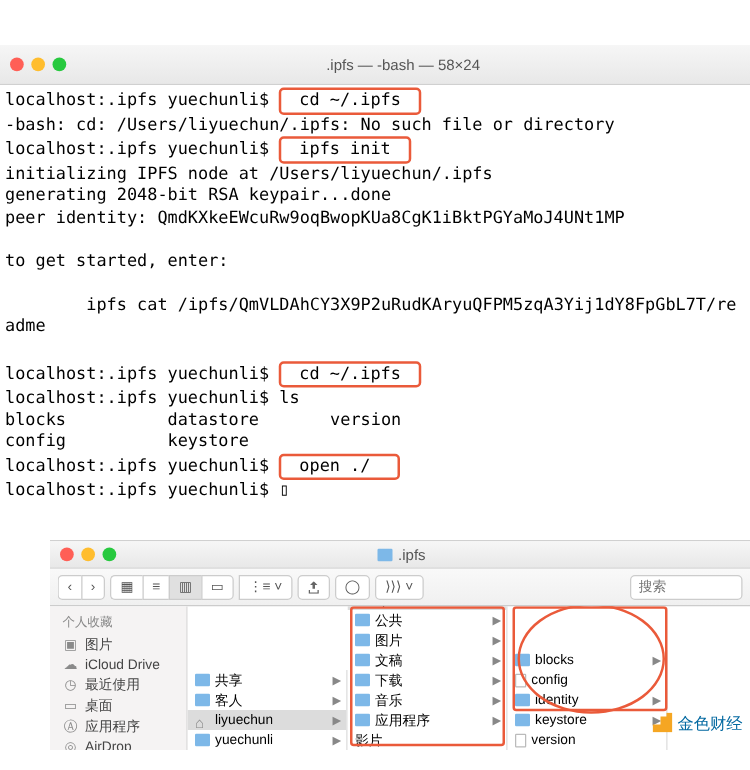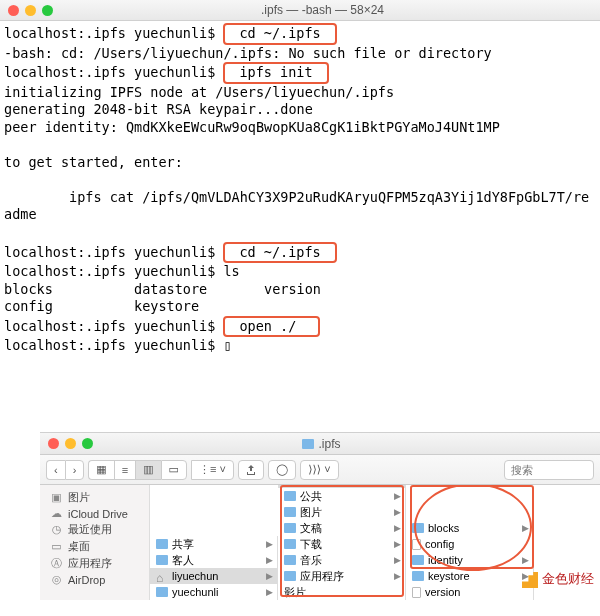--- a/index.html
+++ b/index.html
@@ -1,18 +1,18 @@
 <!DOCTYPE html>
 <html><head>
 <meta charset="utf-8">
 <style>
 * { margin: 0; padding: 0; box-sizing: border-box; }
 body { font-family: -apple-system, sans-serif; background: #fff; width: 600px; height: 616px; overflow: hidden; position: relative; }
 
-.terminal-titlebar { height: 21px; background: linear-gradient(#f6f6f6, #e8e8e8); border-bottom: 1px solid #d0d0d0; display: flex; align-items: center; padding: 0 8px; font-size: 11px; color: #555; }
+.terminal-titlebar { height: 32px; background: linear-gradient(#f6f6f6, #e8e8e8); border-bottom: 1px solid #d0d0d0; display: flex; align-items: center; padding: 0 8px; font-size: 11px; color: #555; margin-top: 36px; }
 .traffic-lights { display: flex; gap: 6px; }
 .dot { width: 11px; height: 11px; border-radius: 50%; }
 .dot.red { background: #ff5f56; }
 .dot.yellow { background: #ffbd2e; }
 .dot.green { background: #27c93f; }
 .term-title { flex: 1; text-align: center; font-size: 12px; }
 
 .terminal { font-family: Menlo, monospace; font-size: 13.5px; line-height: 1.3; padding: 2px 4px 4px 4px; white-space: pre-wrap; word-break: break-all; color: #000; }
 .hl { border: 2px solid #ea5a3a; border-radius: 4px; padding: 0 14px; display: inline-block; }
 
@@ -47,21 +47,21 @@
 .ficon.home { background: none; }
 .ficon.home::before { content: "⌂"; color: #888; font-size: 12px; }
 .chev { margin-left: auto; color: #888; font-size: 9px; }
 .col-row .name { white-space: nowrap; overflow: hidden; text-overflow: ellipsis; }
 
 .red-box-col2 { position: absolute; border: 2px solid #ea5a3a; border-radius: 3px; pointer-events: none; }
 .redbox-a { left: 130px; top: 0px; width: 124px; height: 112px; }
 .redbox-b { left: 260px; top: 0px; width: 124px; height: 84px; }
 .red-oval { position: absolute; border: 2px solid #ea5a3a; border-radius: 50%; left: 264px; top: -2px; width: 118px; height: 88px; pointer-events: none; }
 
-.watermark { position: absolute; right: 6px; bottom: 28px; font-size: 13px; color: #b91c1c; display: flex; align-items: flex-end; gap: 4px; }
+.watermark { position: absolute; right: 6px; bottom: 28px; font-size: 13px; color: #0369a1; display: flex; align-items: flex-start; gap: 4px; }
 .wm-logo { width: 16px; height: 16px; background: #f5a623; display: inline-block; clip-path: polygon(0 100%, 0 60%, 40% 60%, 40% 20%, 70% 20%, 70% 0, 100% 0, 100% 100%); }
 </style>
 </head>
 <body>
 
 <div class="terminal-titlebar">
   <div class="traffic-lights">
     <div class="dot red"></div>
     <div class="dot yellow"></div>
     <div class="dot green"></div>
@@ -123,20 +123,21 @@
         </svg>
       </div>
     <div class="tb-btn">◯</div>
     <div class="tb-btn">⟩⟩⟩ ˅</div>
     <div style="flex:1"></div>
     <input class="search-input" placeholder="搜索" style="">
   </div>
 
   <div class="finder-body">
     <div class="sidebar">
+      <div class="sb-header">个人收藏</div>
       <div id="sb-items">
           <div class="sb-item">
             <span class="sb-icon">▣</span>
             <span>图片</span>
           </div>
           <div class="sb-item">
             <span class="sb-icon">☁</span>
             <span>iCloud Drive</span>
           </div>
           <div class="sb-item">

